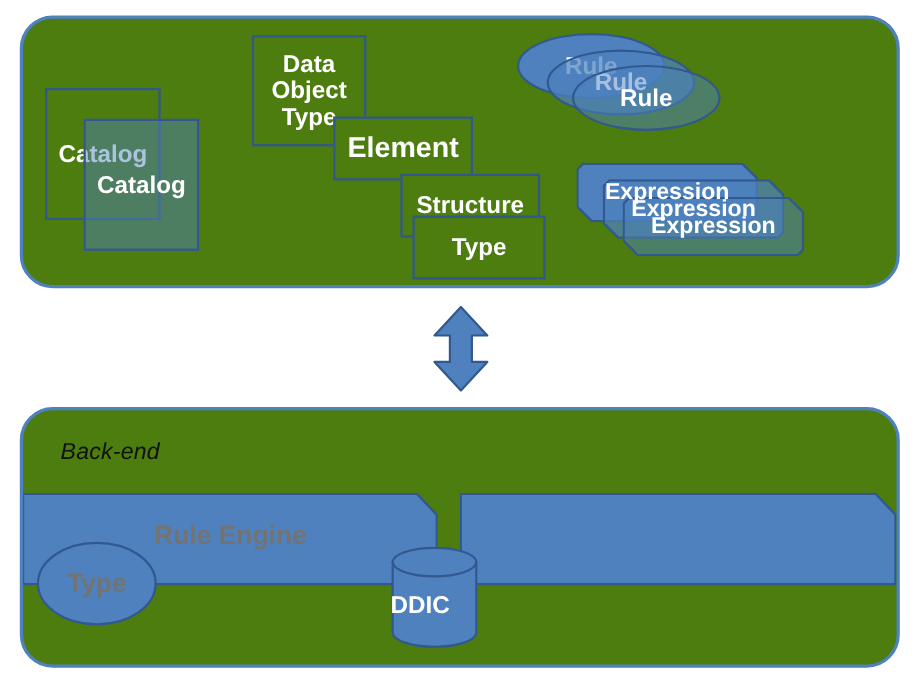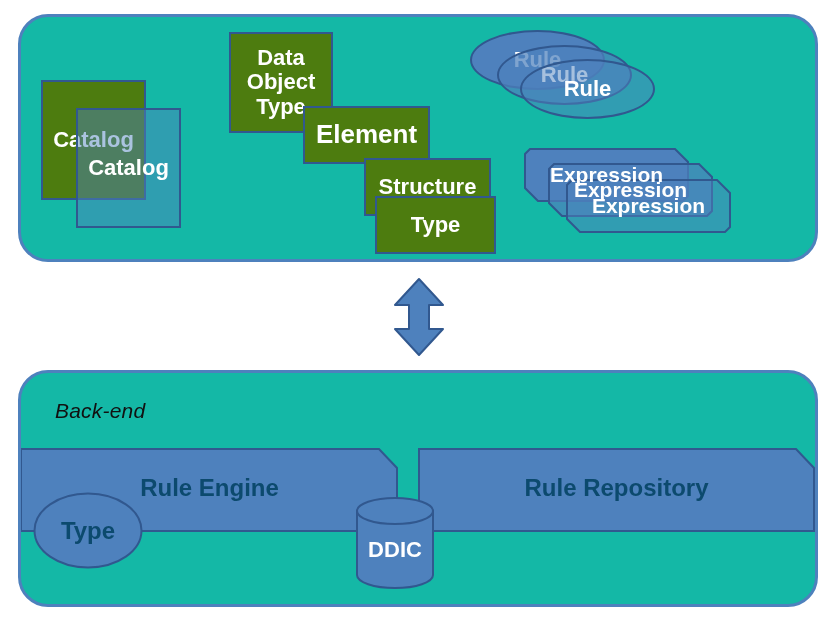--- a/index.html
+++ b/index.html
@@ -17,21 +17,21 @@
     height: 621px;
     background: #ffffff;
     overflow: hidden;
   }
 
   
   .zone {
     position: absolute;
     border: 3px solid #4E81BD;
     border-radius: 30px;
-    background: #14b8a6;
+    background: #4d7c0f;
     box-sizing: border-box;
   }
   #zone-frontend { left: 18px;  top: 14px;  width: 800px; height: 248px; }
   #zone-backend  { left: 18px;  top: 370px; width: 800px; height: 237px; }
 
   .zone-label {
     position: absolute;
     font-style: italic;
     font-size: 21px;
     color: #111111;
@@ -138,21 +138,21 @@
     height: 84px;
   }
   .bar-label {
     position: absolute;
     z-index: 3;
     left: 0;
     width: 100%;
     top: 50%;
     transform: translateY(-50%);
     text-align: center;
-    color: #0c4a6e;
+    color: #737373;
     font-weight: bold;
     font-size: 24px;
     pointer-events: none;
   }
   #rule-engine .bar-label { transform: translateY(-58%); }
   #rule-repository .bar-label { transform: translateY(-58%); }
 
   
   #tools {
     position: absolute;
@@ -172,21 +172,20 @@
     height: 92px;
     z-index: 6;
   }
   #ddic .ddic-label {
     position: absolute;
     z-index: 3;
     left: 0;
     width: 100%;
     top: 58%;
     transform: translateY(-50%);
-    text-align: center;
     color: #ffffff;
     font-weight: bold;
     font-size: 22px;
     pointer-events: none;
   }
 </style>
 </head>
 <body>
 
 <div id="canvas">
@@ -257,21 +256,20 @@
     <svg viewBox="0 0 377 84" preserveAspectRatio="none">
       <path d="M0,1 L358,1 L376,20 L376,83 L0,83 Z" fill="#4E81BD" stroke="#31588F" stroke-width="2"></path>
     </svg>
     <div class="bar-label">Rule Engine</div>
   </div>
 
   <div id="rule-repository">
     <svg viewBox="0 0 397 84" preserveAspectRatio="none">
       <path d="M1,1 L378,1 L396,20 L396,83 L1,83 Z" fill="#4E81BD" stroke="#31588F" stroke-width="2"></path>
     </svg>
-    <div class="bar-label">Rule Repository</div>
   </div>
 
   <div id="tools">
     <svg viewBox="0 0 110 77" preserveAspectRatio="none">
       <ellipse cx="55" cy="38.5" rx="53.5" ry="37" fill="#4E81BD" stroke="#31588F" stroke-width="2"></ellipse>
     </svg>
     <div class="bar-label">Type</div>
   </div>
 
   <div id="ddic">

